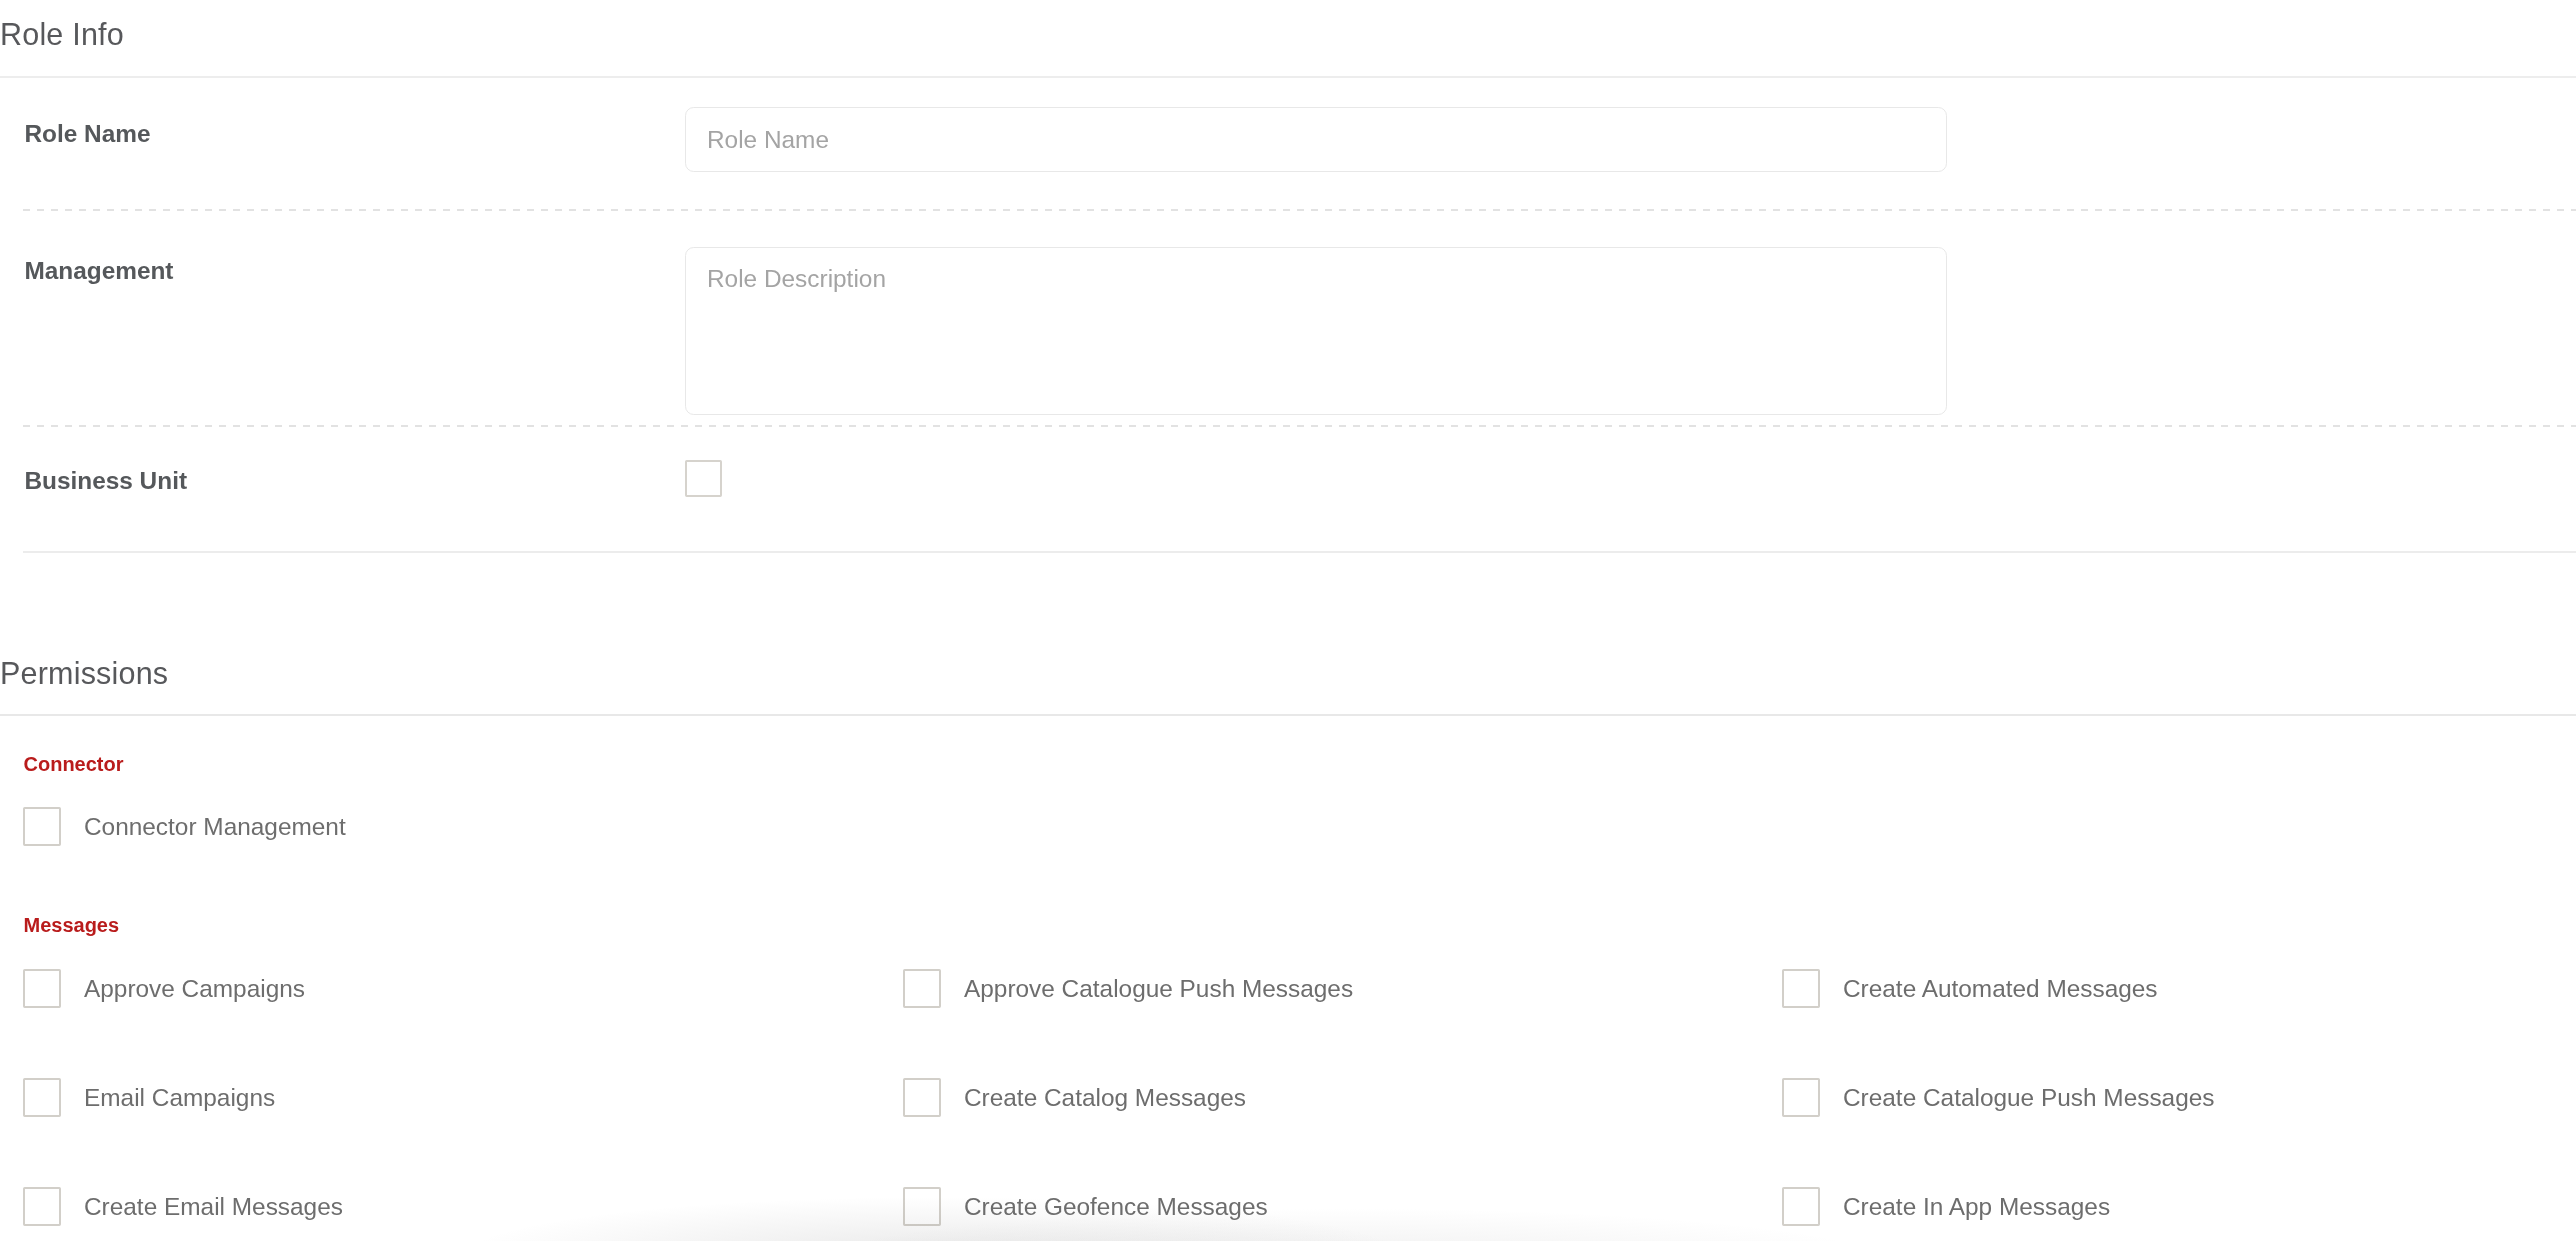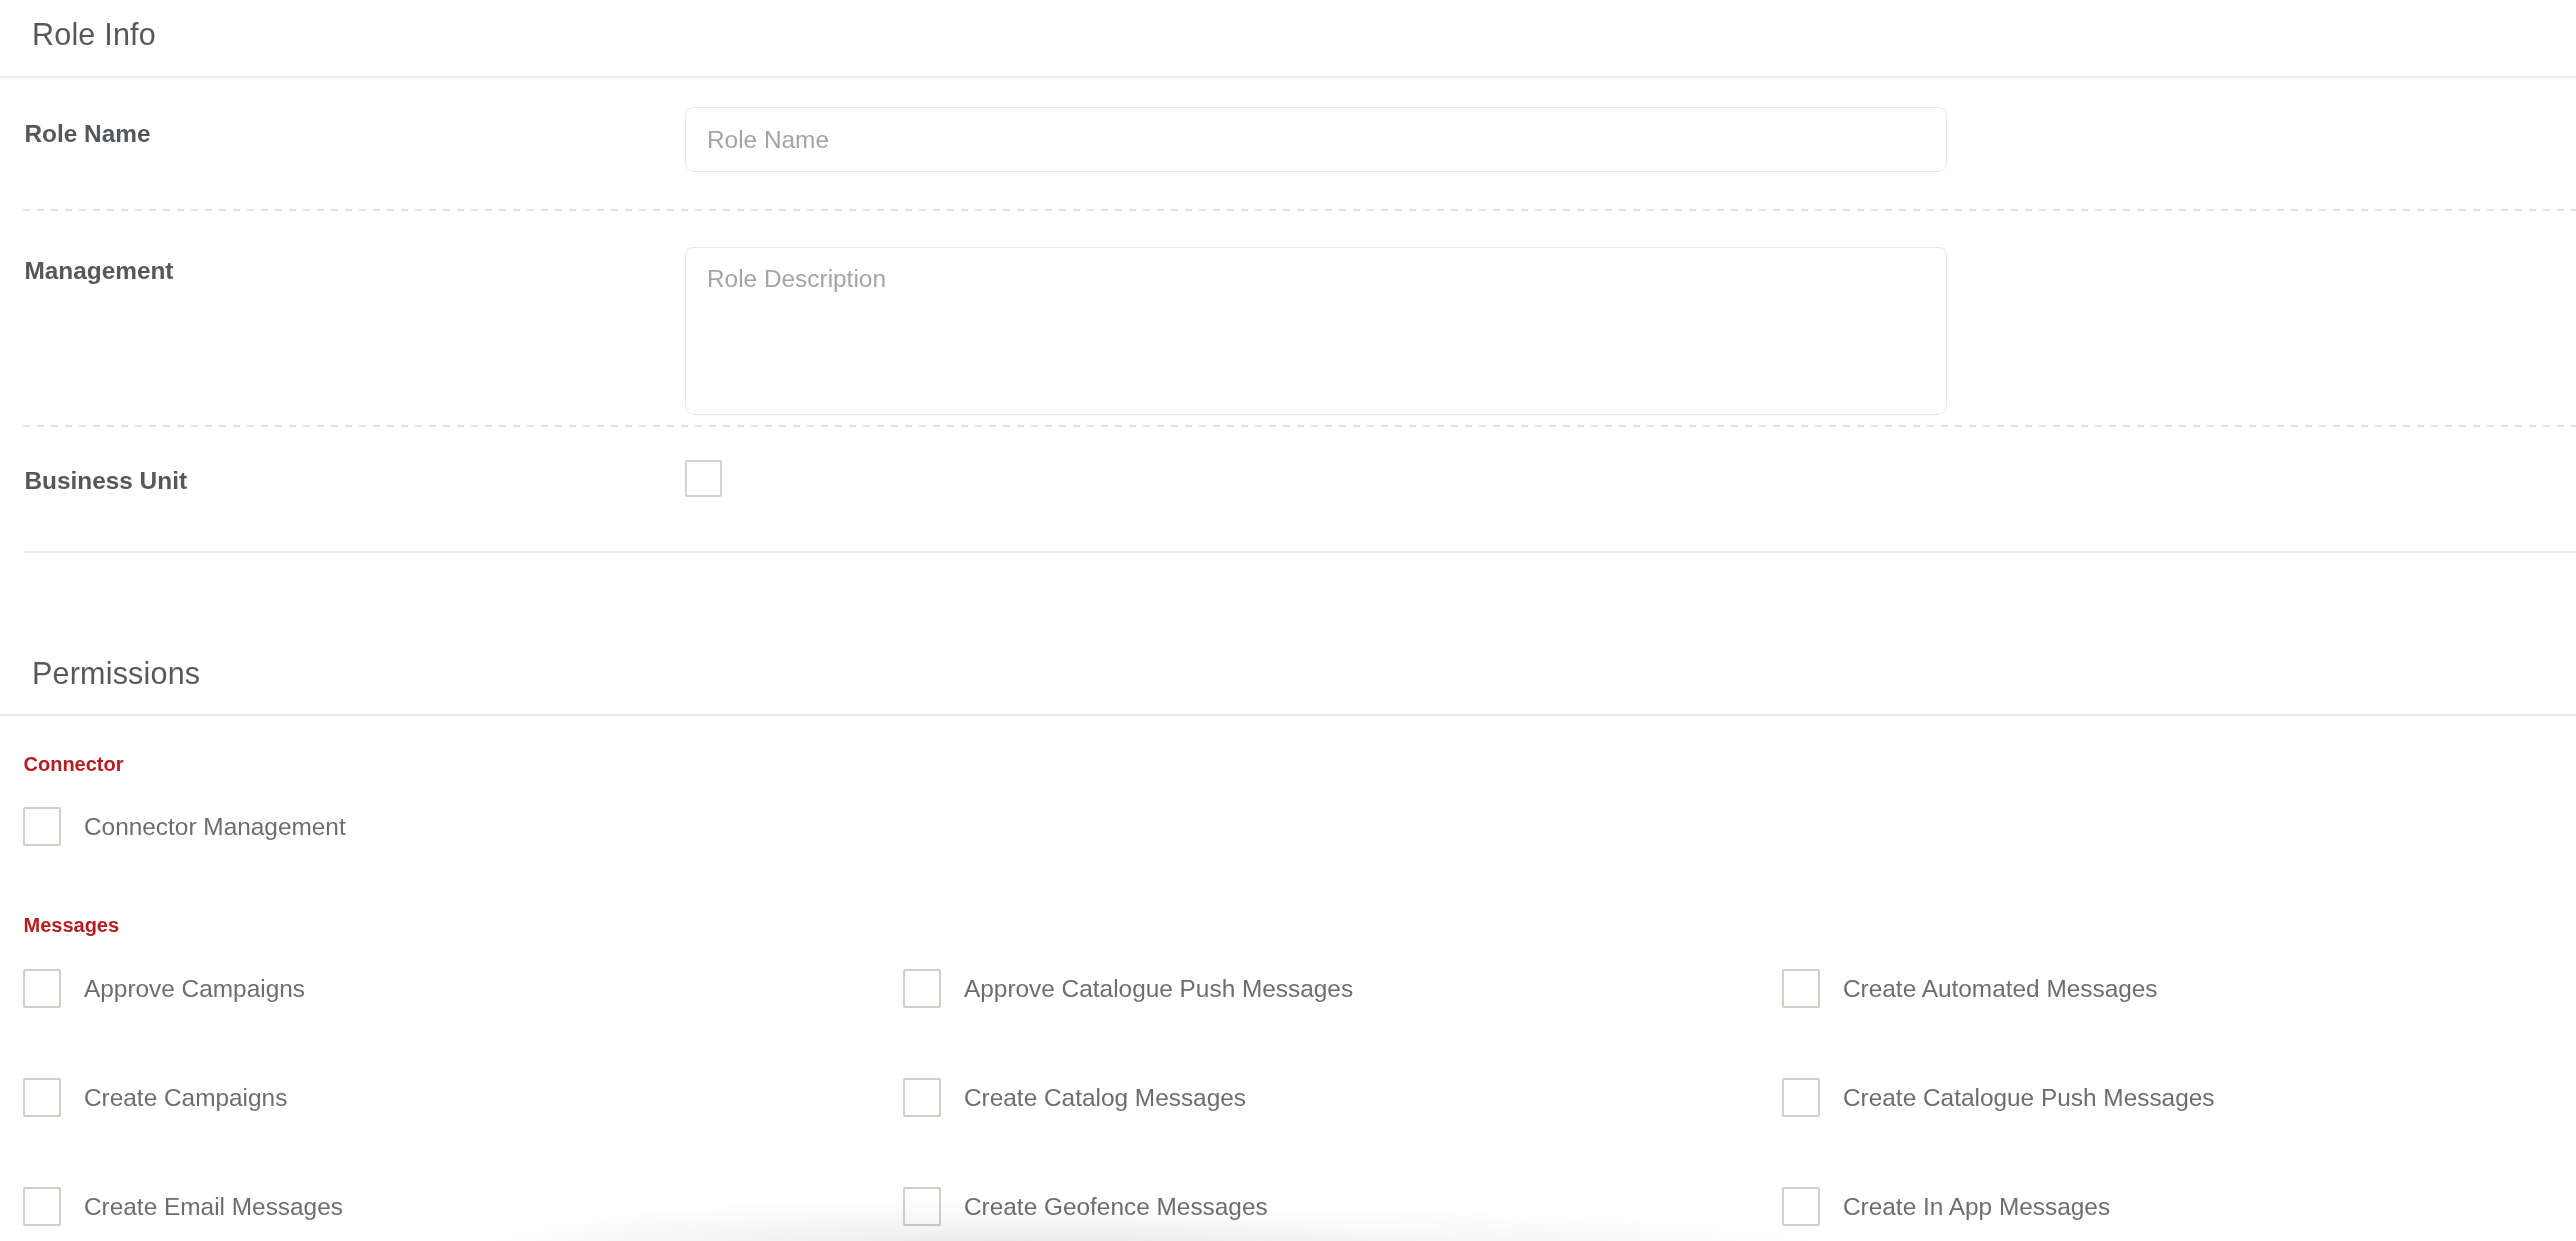--- a/index.html
+++ b/index.html
@@ -1,20 +1,20 @@
 <!DOCTYPE html>
 <html style="font-size:14px"><head>
 <meta charset="utf-8">
 <style>
   html,body{margin:0;padding:0;background:#ffffff;}
   body{font-family:"Liberation Sans", sans-serif;}
   .page{position:relative;width:2576px;height:1242px;background:#ffffff;overflow:hidden;}
 
   .section-title{
-    position:absolute;left:32px;
+    position:absolute;left:0;
     font-size:30.5px;font-weight:400;color:#57585b;letter-spacing:0.2px;
   }
   .hr{position:absolute;left:0;right:0;height:1.7px;background:#ededed;}
   .hr.inset{left:23px;}
   .dashed{
     position:absolute;left:23px;right:0;height:1.7px;
     background-image:repeating-linear-gradient(to right,#e2e2e2 0 7px,transparent 7px 14px);
   }
 
   .field-label{
@@ -108,21 +108,21 @@
       <span class="perm-label">Approve Catalogue Push Messages</span>
     </div>
 
     <div class="perm-item">
       <span class="checkbox" role="checkbox" aria-checked="false"></span>
       <span class="perm-label">Create Automated Messages</span>
     </div>
 
     <div class="perm-item">
       <span class="checkbox" role="checkbox" aria-checked="false"></span>
-      <span class="perm-label">Create Campaigns</span>
+      <span class="perm-label">Email Campaigns</span>
     </div>
 
     <div class="perm-item">
       <span class="checkbox" role="checkbox" aria-checked="false"></span>
       <span class="perm-label">Create Catalog Messages</span>
     </div>
 
     <div class="perm-item">
       <span class="checkbox" role="checkbox" aria-checked="false"></span>
       <span class="perm-label">Create Catalogue Push Messages</span>

